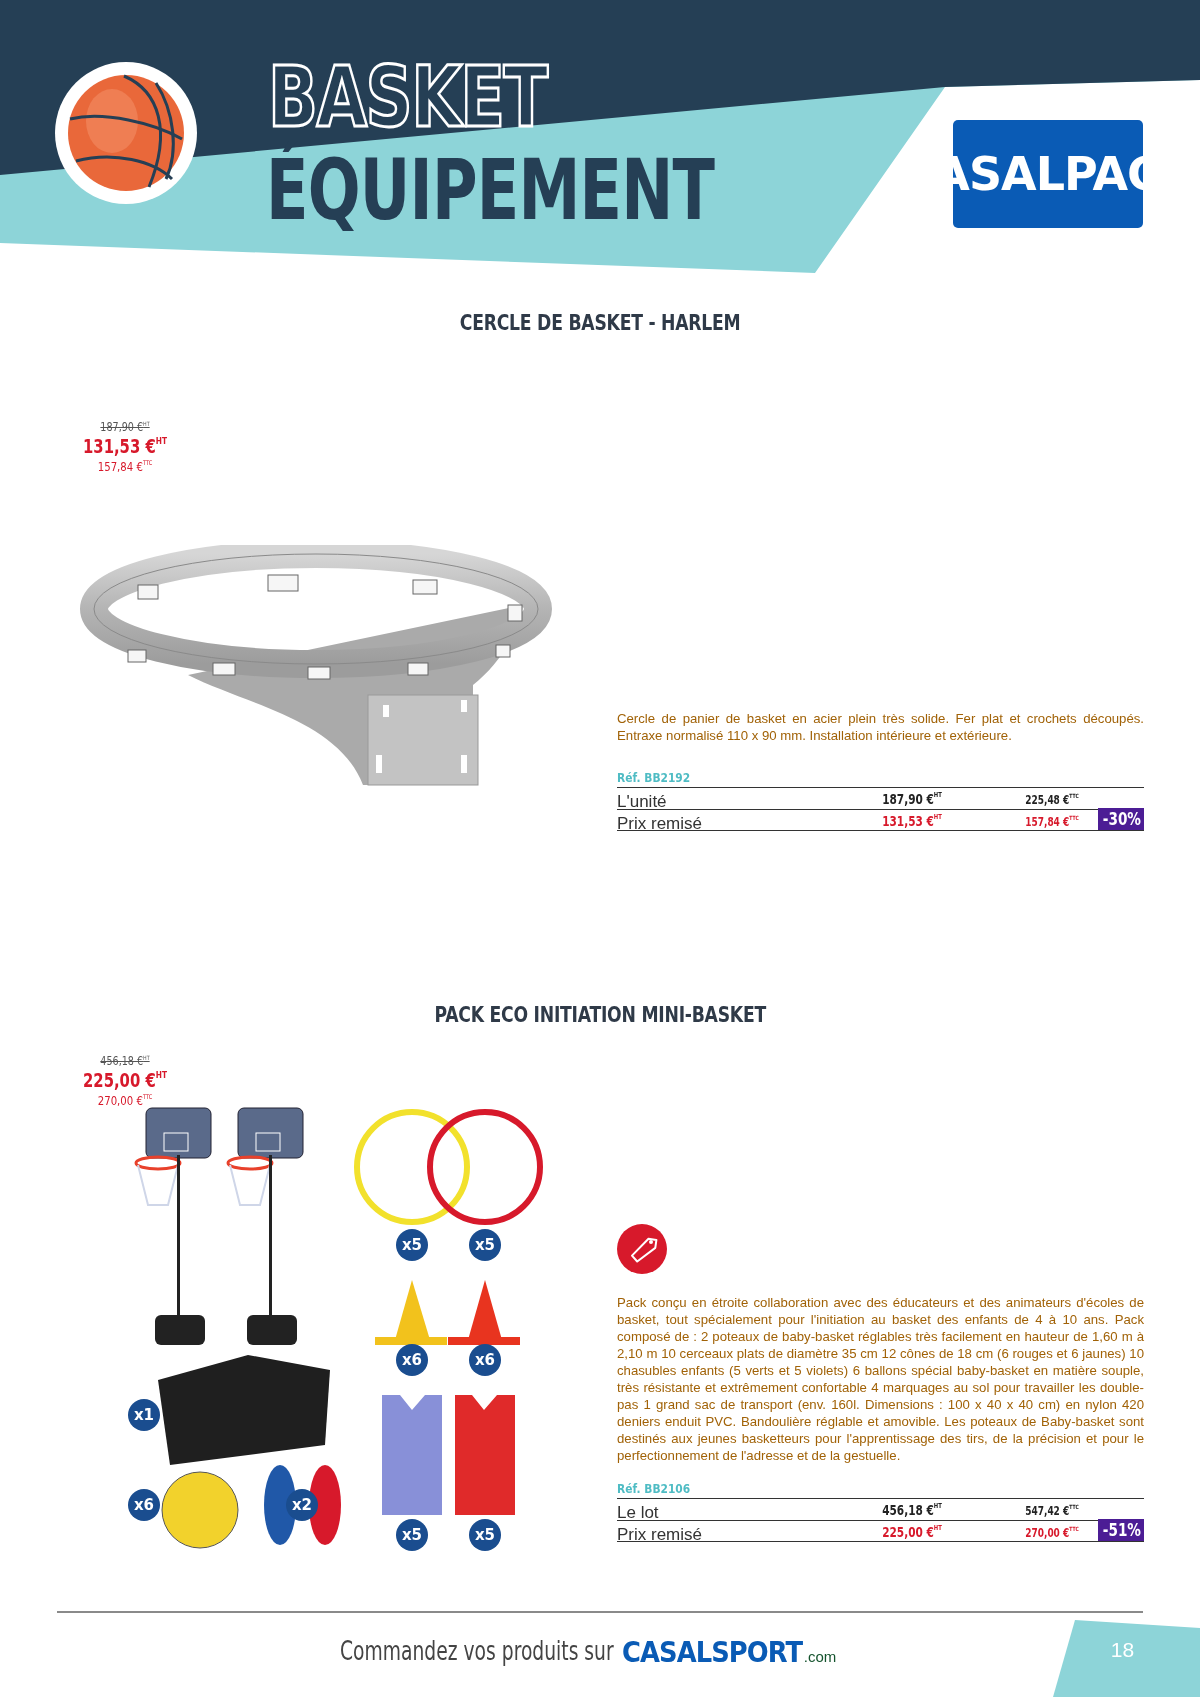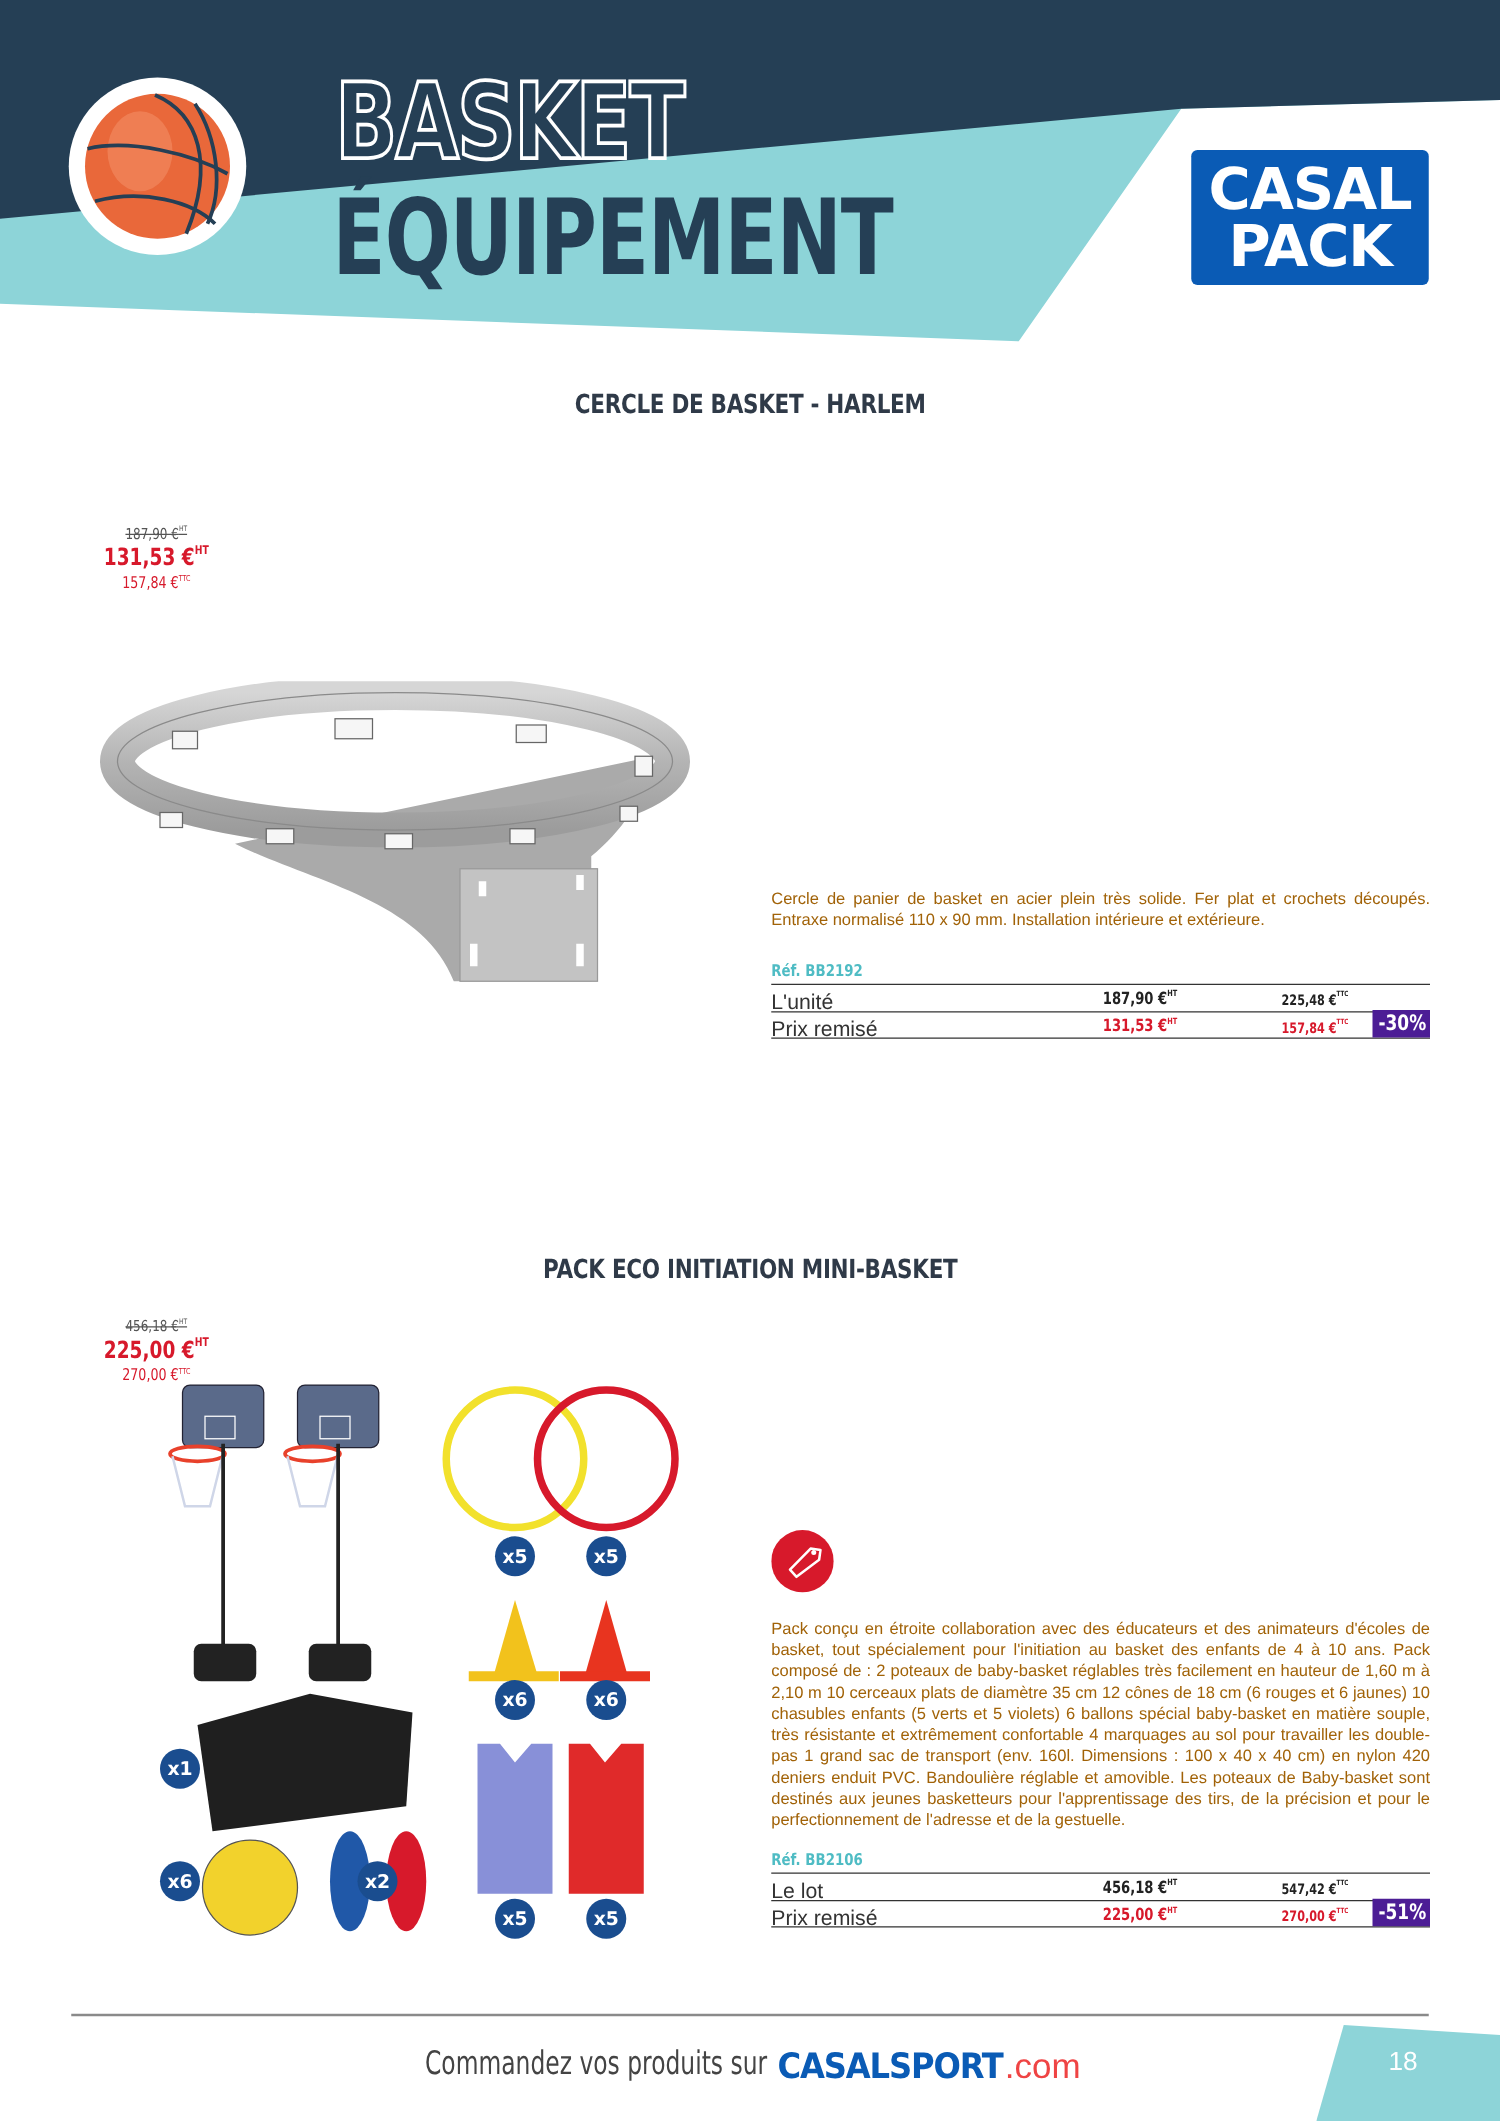--- a/index.html
+++ b/index.html
@@ -18,21 +18,21 @@
   .title-line2 {
     position: absolute; left: 266px; top: 148px;
     font-family: "DejaVu Sans", sans-serif; font-weight: bold; font-size: 84px;
     letter-spacing: -1px; line-height: 1; color: #253f55;
     transform: scaleX(0.74); transform-origin: left top;
   }
   .brand-logo {
     position: absolute; left: 953px; top: 120px; width: 190px; height: 108px;
     background: #0a5bb5; border-radius: 5px; color: #fff;
     font-family: "DejaVu Sans", sans-serif; font-weight: bold;
-    display: flex; flex-direction: column; align-items: center; justify-content: center;
+    display: flex; flex-direction: row; align-items: center; justify-content: center;
   }
   .brand-logo span { font-size: 46px; line-height: 46px; letter-spacing: -1px; display: block; }
 
   .product-title {
     position: absolute; left: 0; width: 1200px; text-align: center;
     font-family: "DejaVu Sans", sans-serif; font-weight: bold; font-size: 21px; color: #2f3a48;
     letter-spacing: -0.3px;
   }
   .product-title span { display: inline-block; transform: scaleX(0.82); }
 
@@ -64,21 +64,21 @@
     font-family: "DejaVu Sans", sans-serif; font-weight: bold; font-size: 17px; text-align: center; line-height: 22px;
   }
   .discount-badge span { display: inline-block; transform: scaleX(0.8); }
 
   .tag-icon { position: absolute; left: 617px; top: 1224px; width: 50px; height: 50px; }
 
   .footer-rule { position: absolute; left: 57px; top: 1611px; width: 1086px; height: 1.5px; background: #8a8a8a; }
   .footer-text { position: absolute; left: 340px; top: 1636px; font-family: "DejaVu Sans", sans-serif; font-size: 26px; color: #444; transform: scaleX(0.72); transform-origin: left; white-space: nowrap; }
   .footer-site { position: absolute; left: 622px; top: 1636px; white-space: nowrap; }
   .footer-site .b { font-family: "DejaVu Sans", sans-serif; font-weight: bold; font-size: 28px; color: #0a5bb5; letter-spacing: -1px; display: inline-block; transform: scaleX(0.92); transform-origin: left; }
-  .footer-site .c { font-family: "Liberation Sans", sans-serif; font-size: 28px; color: #ef4444; margin-left: -14px; text-align: center; }
+  .footer-site .c { font-family: "Liberation Sans", sans-serif; font-size: 15px; color: #14532d; margin-left: -14px; text-align: center; }
   .page-tab { position: absolute; left: 1053px; top: 1620px; width: 147px; height: 77px; }
   .page-num { position: absolute; left: 1100px; top: 1638px; width: 45px; text-align: center; font-family: "Liberation Sans", sans-serif; font-size: 21px; color: #ffffff; }
 </style>
 </head>
 <body>
 
 <svg class="header-bg" viewBox="0 0 1200 280" width="1200" height="280">
   <rect x="0" y="0" width="1200" height="280" fill="#ffffff"></rect>
   <polygon points="0,0 1200,0 1200,80 945,87 815,273 0,243" fill="#8dd4d8"></polygon>
   <polygon points="0,0 1200,0 1200,80 945,87 0,175" fill="#253f55"></polygon>

